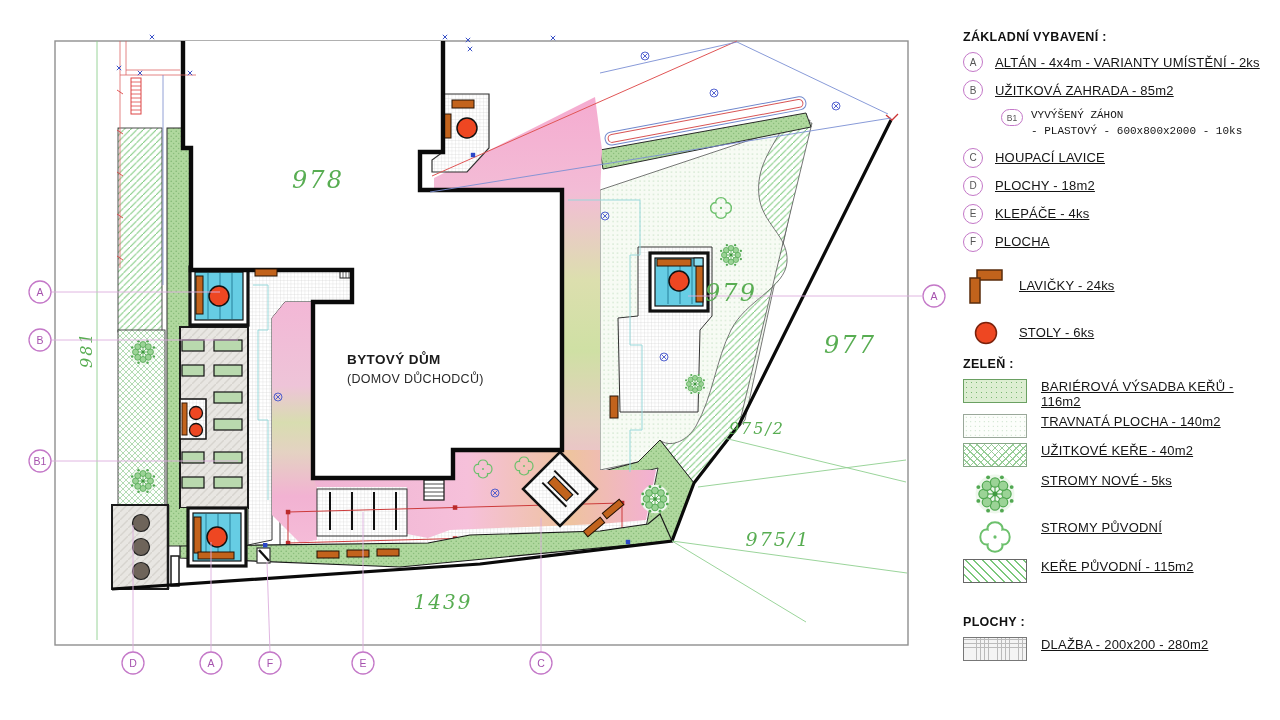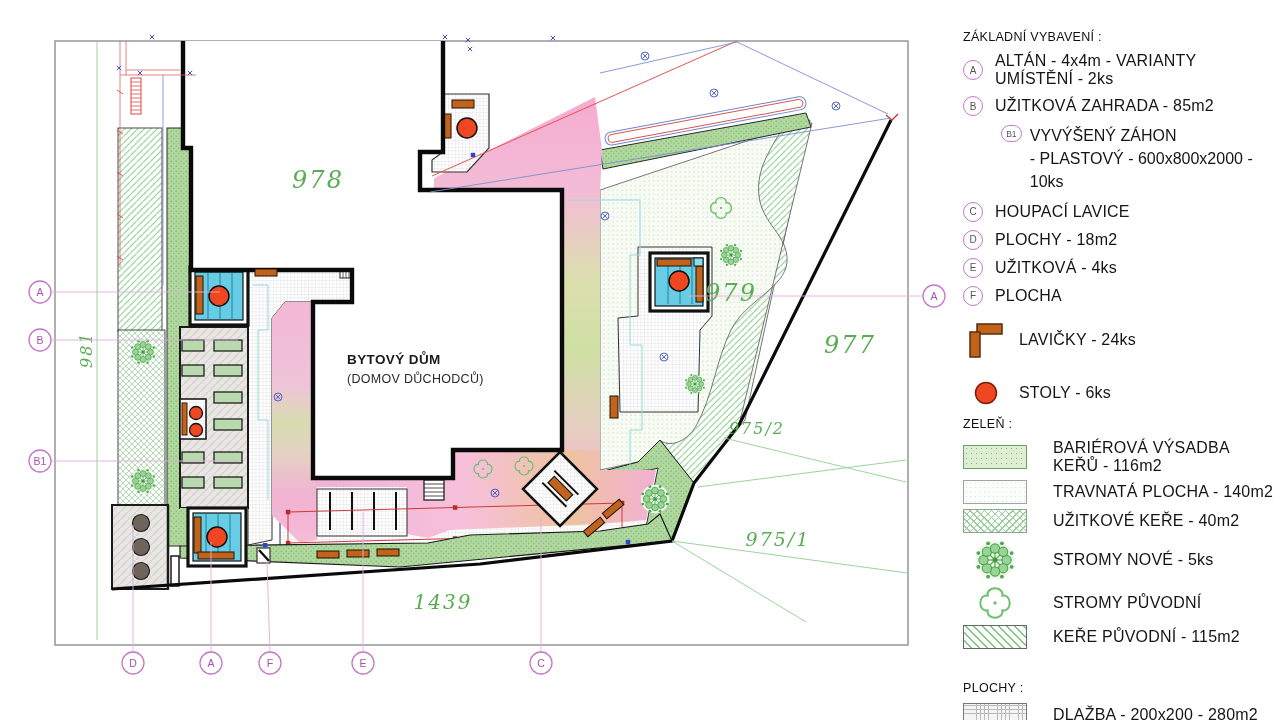--- a/index.html
+++ b/index.html
@@ -5,45 +5,45 @@
   html,body{margin:0;padding:0;background:#fff;width:1280px;height:720px;overflow:hidden;
     font-family:"Liberation Sans",sans-serif;}
   .stage{position:relative;width:1280px;height:720px;background:#fff;}
   svg text{font-family:"Liberation Sans",sans-serif;}
   .parcel{font-family:"DejaVu Serif",serif;font-style:italic;fill:#58ad52;letter-spacing:2px;}
   .btitle{font-weight:bold;font-size:13.5px;fill:#1a1a1a;letter-spacing:.4px;}
   .bsub{font-size:12.5px;fill:#2a2a2a;letter-spacing:.3px;}
   .mletter{fill:#a652ae;font-size:10.5px;text-anchor:middle;}
   
   .legend{position:absolute;left:963px;top:30px;width:312px;color:#111;}
-  .ltitle{font-size:12.5px;font-weight:normal;letter-spacing:.3px;margin-bottom:8px;}
+  .ltitle{font-size:12.5px;font-weight:bold;letter-spacing:.3px;margin-bottom:8px;}
   .lrow{display:flex;align-items:center;margin-bottom:8px;}
-  .ltext{font-size:16px;letter-spacing:.2px;color:#151515;}
+  .ltext{font-size:13px;letter-spacing:.2px;color:#151515;text-decoration:underline;}
   .lcircle{flex:0 0 auto;width:18px;height:18px;border:1.4px solid #c478c8;border-radius:50%;
     display:flex;align-items:center;justify-content:center;font-size:10px;color:#555;margin-right:12px;}
   .b1block{margin-left:38px;margin-bottom:8px;display:flex;align-items:flex-start;}
   .b1circle{width:20px;height:15px;border:1.4px solid #c478c8;border-radius:9px;display:flex;
     align-items:center;justify-content:center;font-size:8.5px;color:#555;margin-right:8px;margin-top:1px;}
-  .b1text{font-size:16px;color:#151515;line-height:1.45;}
-  .swrow{display:flex;align-items:center;margin-bottom:5px;gap:12px;}
+  .b1text{font-size:11px;color:#151515;line-height:1.45;font-family:Liberation Mono, monospace;}
+  .swrow{display:flex;align-items:flex-start;margin-bottom:5px;}
   .sw{flex:0 0 auto;width:64px;height:24px;margin-right:14px;box-sizing:border-box;}
   .iconbox{flex:0 0 auto;width:64px;display:flex;justify-content:center;margin-right:14px;}
   .sw-barrier{background-color:#ddeed2;background-image:radial-gradient(circle,#79b872 22%,transparent 27%);
     background-size:5px 5px;border:1px solid #6aa062;}
   .sw-deco{background:linear-gradient(90deg,#f3a6cc 0%,#efc0d6 16%,#cfe0a2 42%,#cfe0a2 58%,#eec0d4 84%,#f3a6cc 100%);
     border:1px solid #b87fa8;}
   .sw-lawn{background-color:#fcfefb;background-image:radial-gradient(circle,#b6d6b6 20%,transparent 25%);
     background-size:4.5px 4.5px;border:1px solid #9aa89a;}
   .sw-kere{background:repeating-linear-gradient(45deg,transparent 0 4px,#97cd97 4px 5px),
     repeating-linear-gradient(-45deg,transparent 0 4px,#97cd97 4px 5px),#fff;border:1px solid #88a888;}
   .sw-hatch{background:repeating-linear-gradient(45deg,transparent 0 4.5px,#7cc87c 4.5px 5.8px),#fff;border:1px solid #666;}
   .sw-dlazba{background:repeating-linear-gradient(0deg,transparent 0 3.5px,#bbb 3.5px 4.2px),
     repeating-linear-gradient(90deg,transparent 0 3.5px,#bbb 3.5px 4.2px),#f4f4f4;border:1px solid #777;}
   .sw-mulc{background:repeating-linear-gradient(45deg,#dbdad7 0 5px,#e9e8e5 5px 9px);border:1px solid #777;}
-  .mt14{margin-top:14px}.mt8{margin-top:20px}.mt20{margin-top:11px}.mt16{margin-top:32px}
+  .mt14{margin-top:14px}.mt8{margin-top:14px}.mt20{margin-top:11px}.mt16{margin-top:32px}
 </style>
 </head>
 <body>
 
 <div class="stage">
 
 <svg viewBox="20 25 940 680" style="position:absolute;left:20px;top:25px;width:940px;height:680px" xmlns="http://www.w3.org/2000/svg">
 <defs>
   <pattern id="patGrid" width="3.5" height="3.5" patternUnits="userSpaceOnUse">
     <rect width="3.5" height="3.5" fill="#ffffff"></rect>
@@ -454,21 +454,21 @@
   <div class="lrow">
     <span class="lcircle">C</span>
     <span class="ltext">HOUPACÍ LAVICE</span>
   </div>
   <div class="lrow">
     <span class="lcircle">D</span>
     <span class="ltext">PLOCHY - 18m2</span>
   </div>
   <div class="lrow">
     <span class="lcircle">E</span>
-    <span class="ltext">UŽITKOVÁ - 4ks</span>
+    <span class="ltext">KLEPÁČE - 4ks</span>
   </div>
   <div class="lrow">
     <span class="lcircle">F</span>
     <span class="ltext">PLOCHA</span>
   </div>
 
   <div class="lrow mt14">
     <span class="iconbox" style="width:46px;margin-right:10px">
       <svg width="40" height="40" viewBox="0 0 40 40">
         <rect x="11" y="4" width="25" height="10" fill="#c2631c" stroke="#5a2c0c" stroke-width="1.5"></rect>

